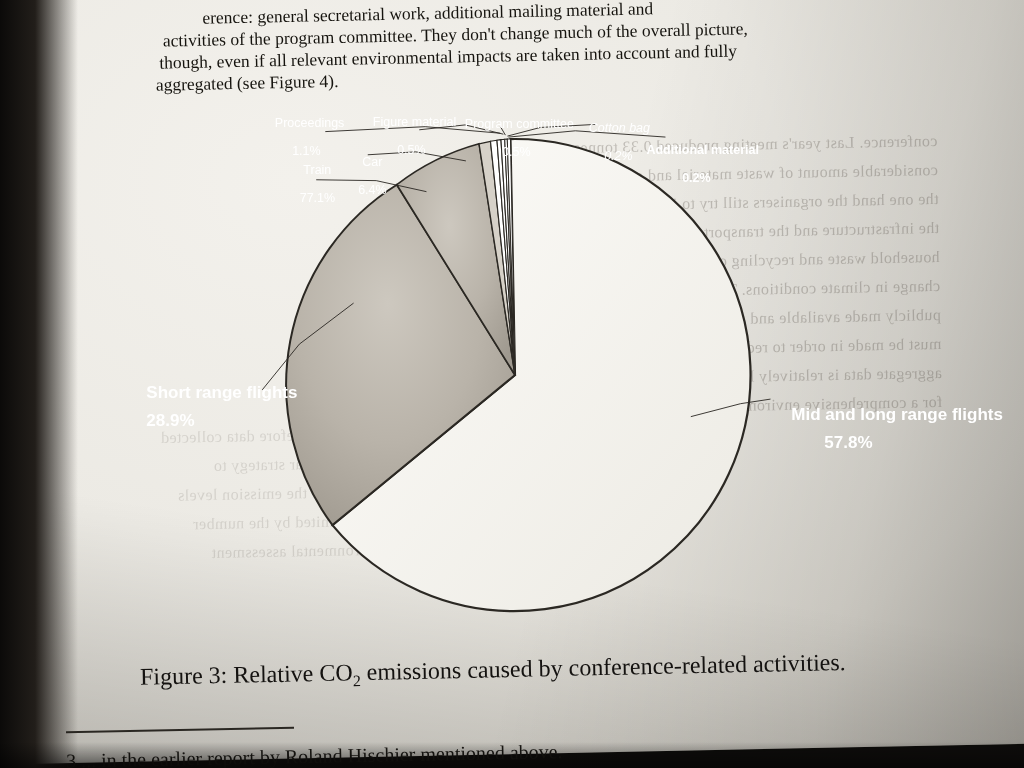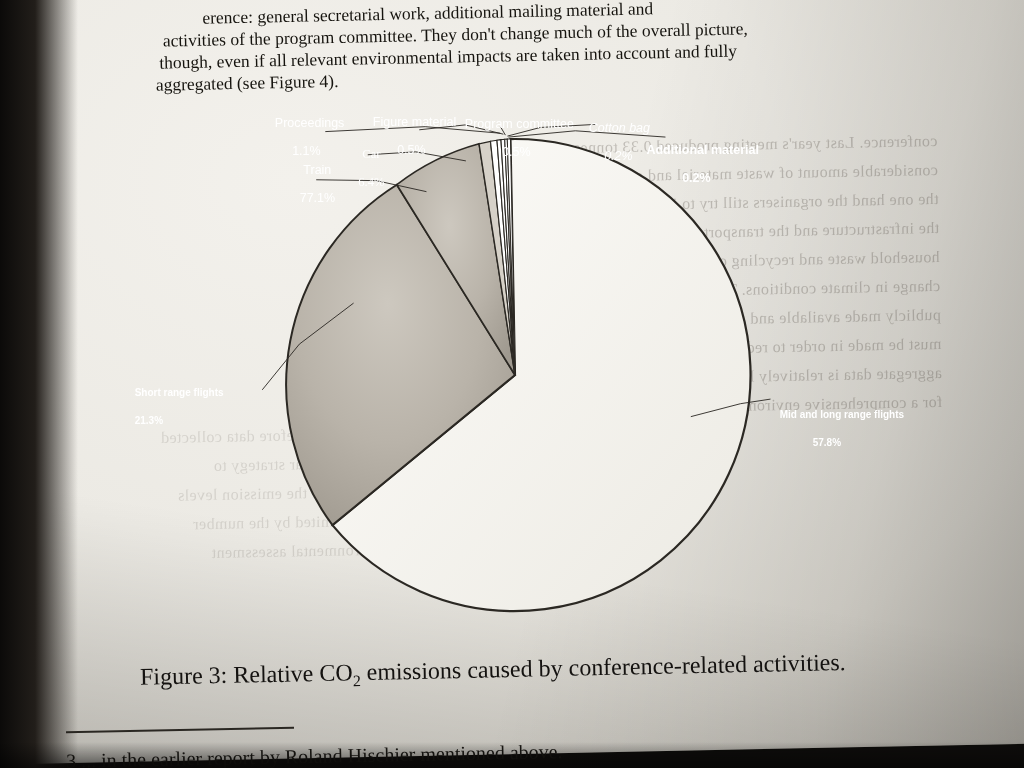--- a/index.html
+++ b/index.html
@@ -115,21 +115,21 @@
 
   .lbl {
     position: absolute;
     color: #ffffff;
     font-family: "Liberation Sans", sans-serif;
     font-size: 12.5px;
     line-height: 14px;
     white-space: pre;
     text-align: center;
   }
-  .lbl.bold { font-weight: bold; font-size: 10px; }
+  .lbl.bold { font-weight: bold; font-size: 17px; }
   .lbl.left { text-align: left; }
 
   .caption {
     position: absolute;
     left: 140px;
     top: 655px;
     width: 840px;
     font-size: 24px;
     color: #141210;
     transform: rotate(-1.2deg);
@@ -258,33 +258,33 @@
     <div class="lbl" style="left:568px; top:107px; width:80px;font-style:italic;">
       <span>Cotton bag</span><br>
       <span>0.2%</span>
     </div>
 
     <div class="lbl" style="left:626px; top:129px; width:120px;font-weight:bold;">
       <span>Additional material</span><br>
       <span>0.2%</span>
     </div>
 
-    <div class="lbl" style="left:334px; top:133px; width:56px;font-family:Liberation Serif, serif;">
+    <div class="lbl" style="left:334px; top:141px; width:56px;">
       <span>Car</span><br>
       <span>6.4%</span>
     </div>
 
     <div class="lbl" style="left:278px; top:149px; width:58px;">
       <span>Train</span><br>
       <span>77.1%</span>
     </div>
 
     <div class="lbl bold left" style="left:118px; top:372px; width:150px;">
       <span>Short range flights</span><br>
-      <span>21.3%</span>
+      <span>28.9%</span>
     </div>
 
     <div class="lbl bold left" style="left:763px; top:394px; width:180px;">
       <span>Mid and long range flights</span><br>
       <span style="display:inline-block; margin-left:33px;">57.8%</span>
     </div>
 
     <div class="caption"><span>Figure 3: Relative CO</span><sub>2</sub><span> emissions caused by conference-related activities.</span></div>
 
     <div class="rule"></div>

